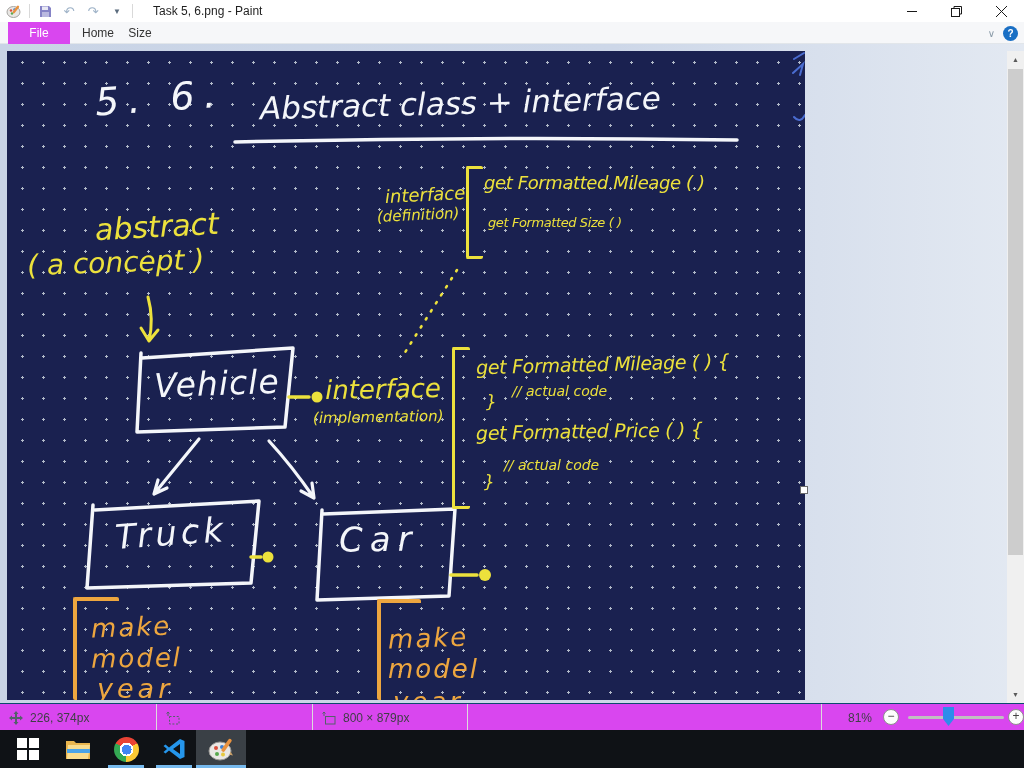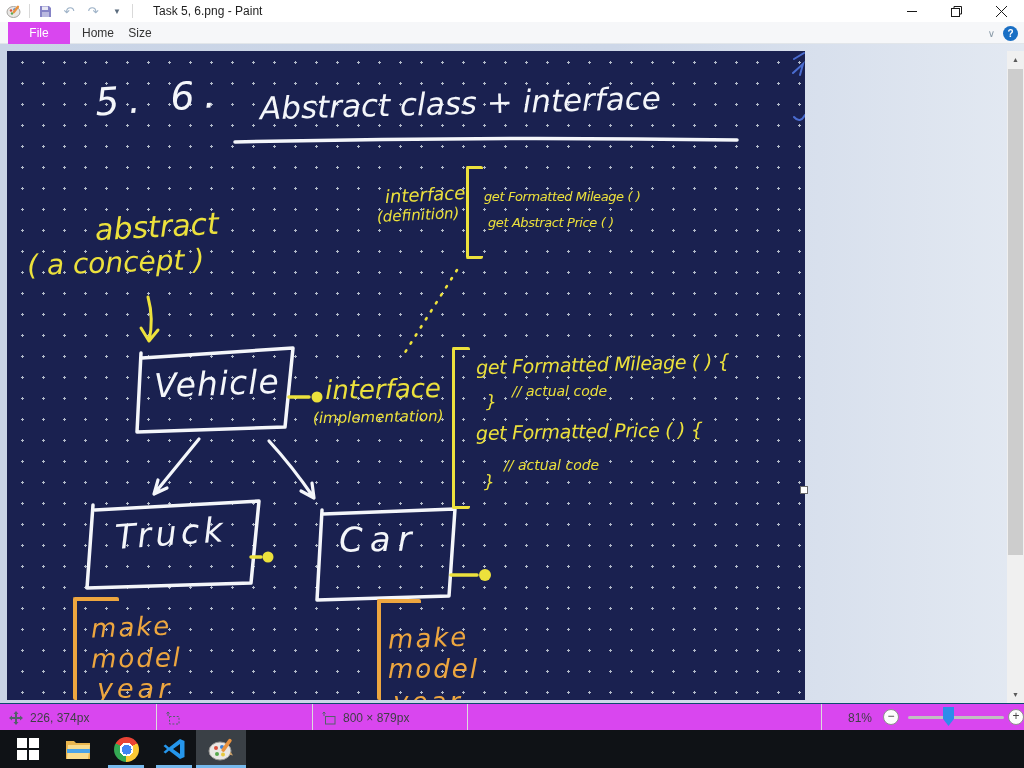--- a/index.html
+++ b/index.html
@@ -163,22 +163,22 @@
 
         <path d="M787,8 L797,2 M786,22 L796,13 L793,24 M787,66 q6,7 11,-2" stroke="#4a6cd0" stroke-width="2" fill="none" stroke-linecap="round"></path>
       </svg>
 
       <div class="hw white" style="left:88px; top:28px; font-size:38px; letter-spacing:9px; transform:rotate(-4deg);">5. 6.</div>
       <div class="hw white" style="left:253px; top:36px; font-size:31px; transform:rotate(-1.5deg);">Abstract class + interface</div>
 
       <div class="hw yellow" style="left:378px; top:135px; font-size:18px; transform:rotate(-3deg);">interface</div>
       <div class="hw yellow" style="left:370px; top:157px; font-size:15px; transform:rotate(-3deg);">(definition)</div>
       <div class="bracket brk-yellow" style="left:459px; top:115px; width:17px; height:93px;"></div>
-      <div class="hw yellow" style="left:477px; top:123px; font-size:13px; letter-spacing:-0.4px;margin-top:16px;">get Formatted Mileage ( )</div>
-      <div class="hw yellow" style="left:481px; top:165px; font-size:13px; letter-spacing:-0.4px;">get Abstract Price ( )</div>
+      <div class="hw yellow" style="left:477px; top:123px; font-size:18px; letter-spacing:-0.4px;">get Formatted Mileage ( )</div>
+      <div class="hw yellow" style="left:481px; top:165px; font-size:13px; letter-spacing:-0.4px;">get Formatted Size ( )</div>
 
       <div class="hw yellow" style="left:88px; top:160px; font-size:30px; transform:rotate(-3deg);">abstract</div>
       <div class="hw yellow" style="left:20px; top:197px; font-size:28px; transform:rotate(-2deg);">( a  concept )</div>
 
       <div class="hw white" style="left:147px; top:316px; font-size:33px; letter-spacing:1px; transform:rotate(-2deg);">Vehicle</div>
 
       <div class="hw yellow" style="left:318px; top:325px; font-size:26px; transform:rotate(-1deg);">interface</div>
       <div class="hw yellow" style="left:306px; top:359px; font-size:15px; transform:rotate(-1deg);">(implementation)</div>
 
       <div class="bracket brk-yellow" style="left:445px; top:296px; width:18px; height:162px;"></div>

